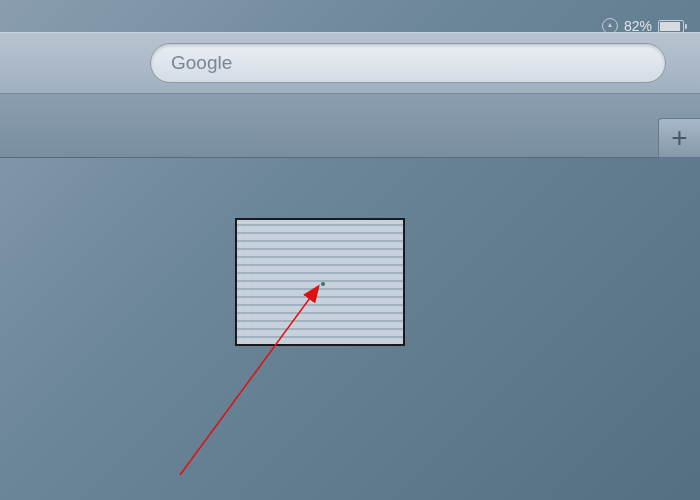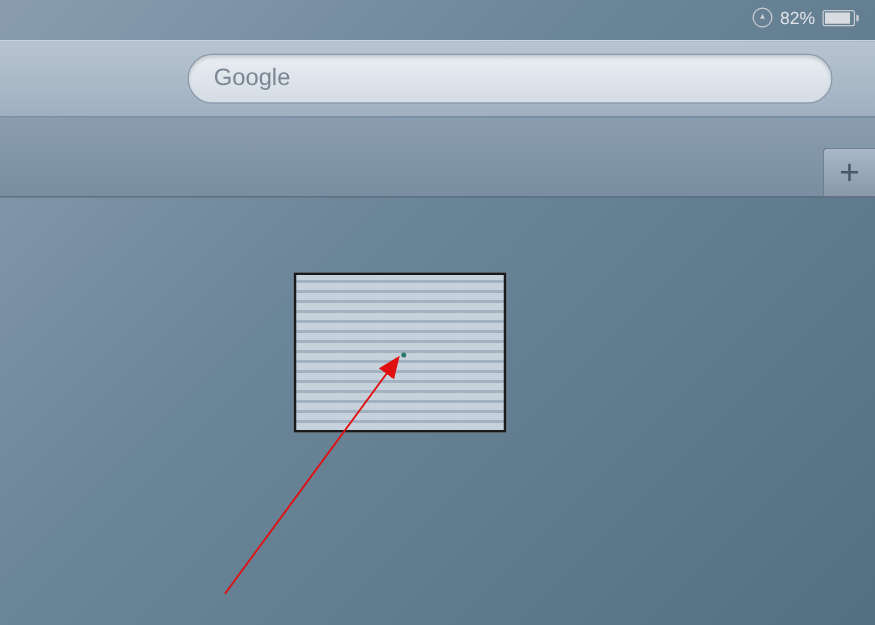--- a/index.html
+++ b/index.html
@@ -10,21 +10,21 @@
     body {
       width: 700px;
       height: 500px;
       background: linear-gradient(135deg, #8a9db0 0%, #6b8599 40%, #546e82 100%);
       position: relative;
       overflow: hidden;
       font-family: Arial, sans-serif;
     }
     .status-bar {
       position: absolute;
-      top: 0;
+      top: 12px;
       right: 0;
       height: 28px;
       display: flex;
       align-items: center;
       gap: 6px;
       padding-right: 16px;
       color: #d0d4d8;
       font-size: 14px;
     }
     .sync-icon {

